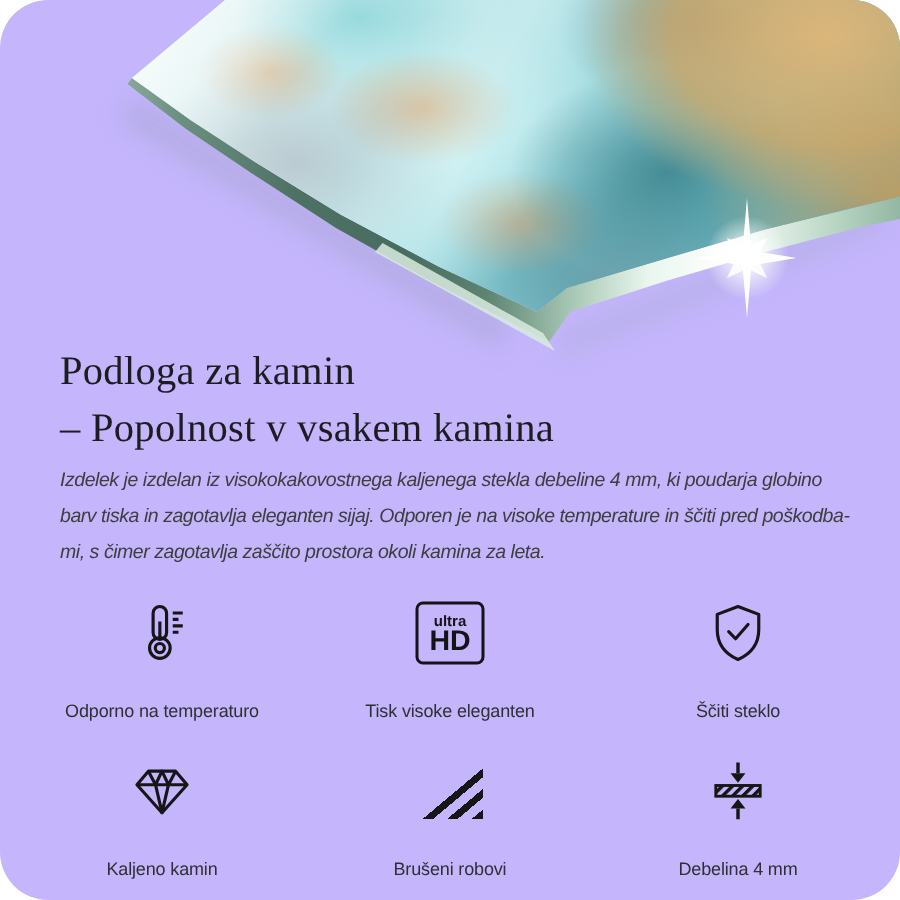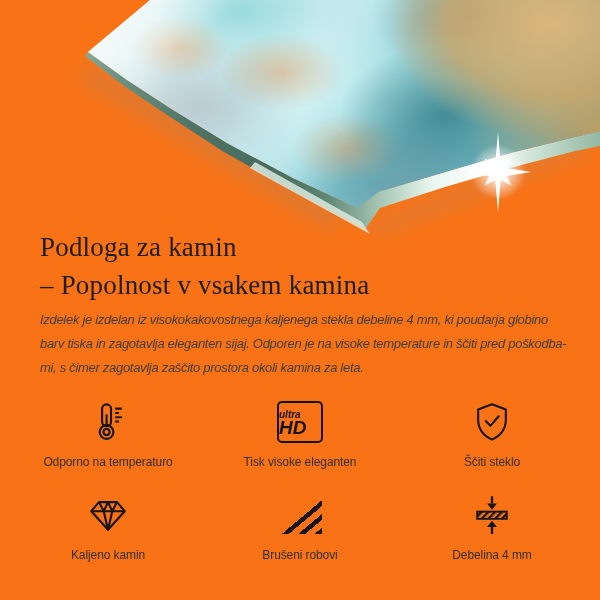--- a/index.html
+++ b/index.html
@@ -1,17 +1,17 @@
 <!DOCTYPE html>
 <html><head>
 <meta charset="utf-8">
 <style>
   html,body{margin:0;padding:0;background:#ffffff;}
-  .canvas{position:relative;width:600px;height:600px;overflow:hidden;background:#f97316;
-          font-family:"Liberation Sans",sans-serif;}
+  .canvas{position:relative;width:600px;height:600px;overflow:hidden;background:#c4b5fd;
+          font-family:"Liberation Sans",sans-serif;border-radius:32px;}
 
   
   .hero{position:absolute;left:0;top:0;width:600px;height:250px;}
   .shadow{position:absolute;transform-origin:left center;}
   .s-left{left:84px;top:64px;width:295px;height:16px;background:rgba(125,140,144,0.26);
           filter:blur(9px);transform:rotate(31deg);}
   .s-right{left:372px;top:224px;width:235px;height:13px;background:rgba(140,155,158,0.24);
           filter:blur(9px);transform:rotate(-21.5deg);}
   .glass-edge{position:absolute;left:0;top:0;width:600px;height:250px;
     clip-path:polygon(88px 52px,127px 80px,170px 108px,227px 143px,293px 178px,358px 208px,
@@ -53,24 +53,24 @@
   .description{position:absolute;left:40px;top:308px;margin:0;font-size:13px;line-height:24px;
     color:#3e3e3e;letter-spacing:-0.3px;}
   .description .dline{display:block;white-space:nowrap;font-style:italic;}
 
   
   .features{position:absolute;left:0;right:0;top:396px;padding:0 12px;}
   .frow{display:flex;}
   .frow.second{margin-top:20px;}
   .fcell{flex:1;display:flex;flex-direction:column;align-items:center;}
   .icon-wrap{height:52px;display:flex;align-items:center;justify-content:center;}
-  .flabel{margin-top:7px;font-size:12px;color:#303030;letter-spacing:-0.1px;text-align:right;}
+  .flabel{margin-top:19px;font-size:12px;color:#303030;letter-spacing:-0.1px;text-align:right;}
   .fsvg{stroke:#161616;fill:none;stroke-width:2.2;}
   .uhd-box{width:42px;height:38px;border:2.6px solid #141414;border-radius:5px;
-    display:flex;flex-direction:column;align-items:flex-start;justify-content:center;color:#141414;font-style:italic;}
+    display:flex;flex-direction:column;align-items:center;justify-content:center;color:#141414;}
   .uhd-top{font-size:10px;font-weight:700;line-height:11px;}
   .uhd-hd{font-size:19px;font-weight:800;line-height:15px;}
   .bevel-shape{width:44px;height:38px;
     clip-path:polygon(0 100%,100% 100%,100% 6%);
     background:repeating-linear-gradient(140deg,#161616 0 4.5px,rgba(0,0,0,0) 4.5px 10.5px);}
 </style>
 </head>
 <body>
 
 <div class="canvas">

